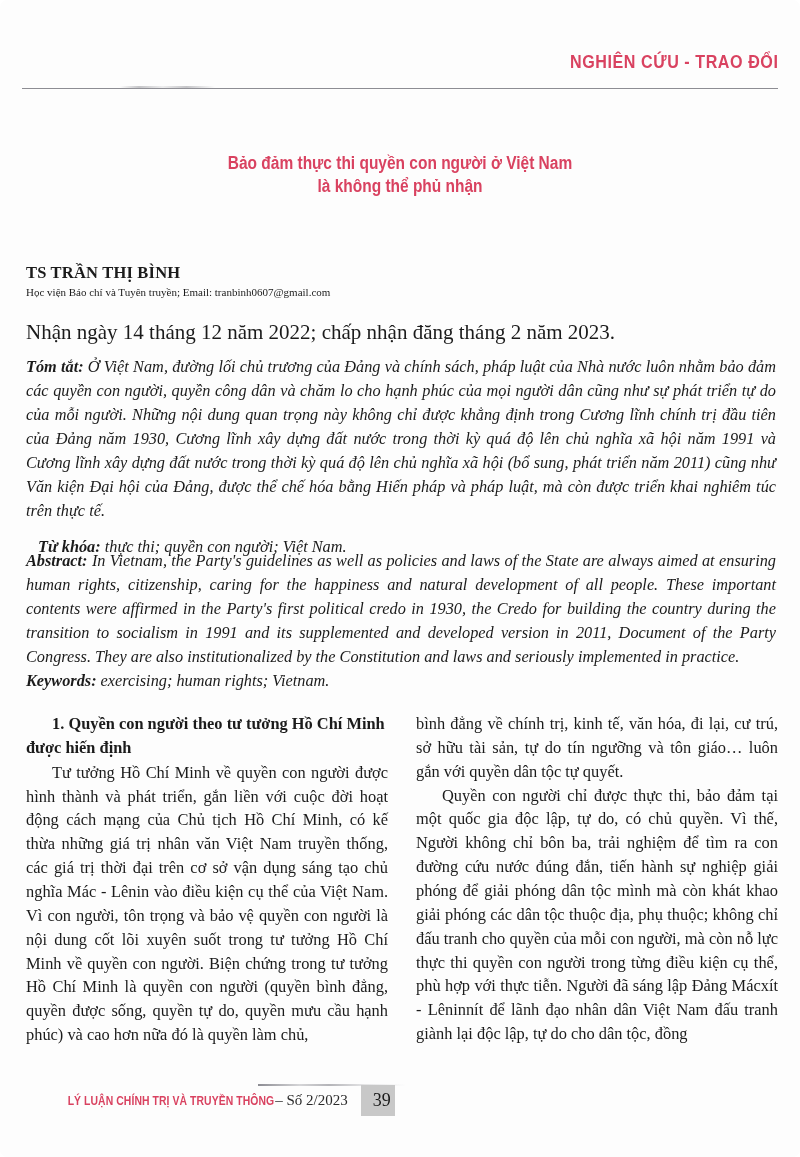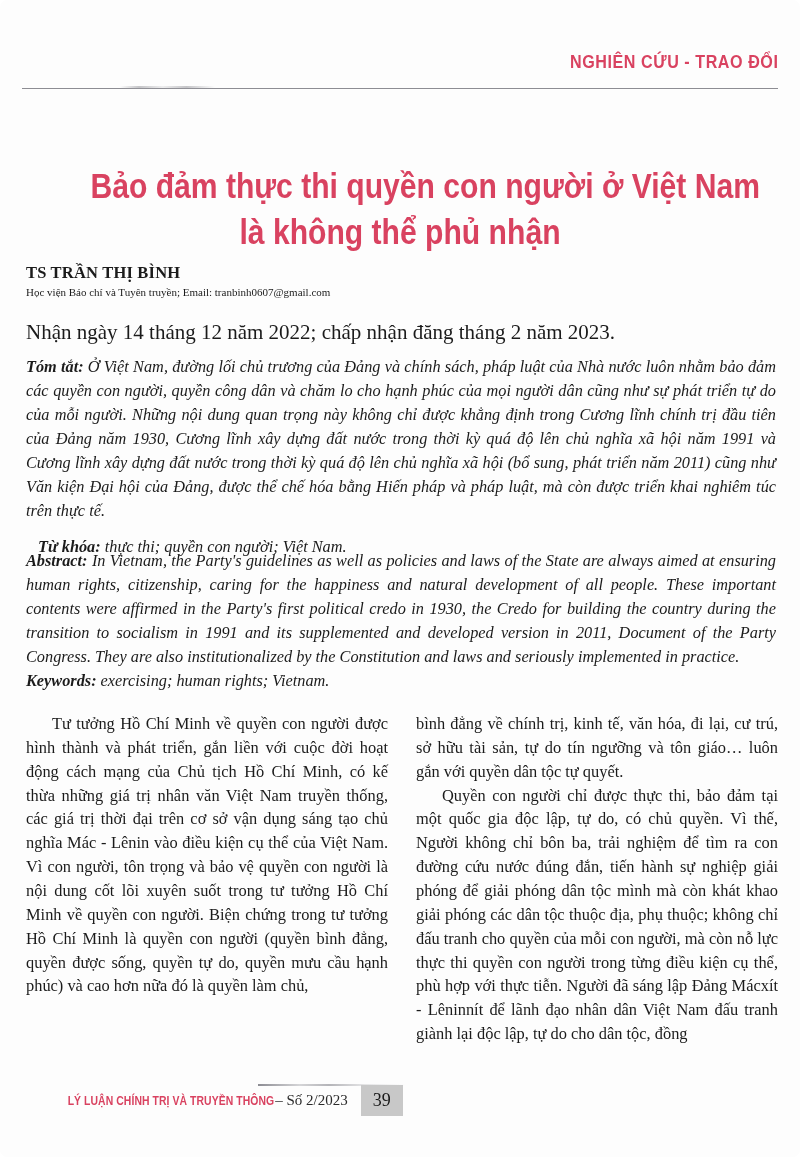--- a/index.html
+++ b/index.html
@@ -69,21 +69,21 @@
   
   .article-title {
     position: absolute;
     left: 40px;
     top: 140px;
     width: 720px;
     text-align: center;
     color: #d94260;
     font-family: "Liberation Sans", "DejaVu Sans", sans-serif;
     font-weight: bold;
-    font-size: 35px;
+    font-size: 18px;
     line-height: 1.30;
   }
   .article-title .tline {
     display: block;
     transform: scaleX(0.86);
     transform-origin: center center;
     white-space: nowrap;
   }
 
   
@@ -200,21 +200,21 @@
     color: #2a2a2a;
     margin-left: 1px;
     white-space: nowrap;
   }
   .page-no {
     margin-left: 13px;
     background: #c8c8c8;
     color: #1b1b1b;
     font-size: 18px;
     line-height: 1;
-    padding: 6px 11px 7px 11px;
+    padding: 6px 3px 7px 11px;
     min-width: 20px;
     text-align: center;
   }
 </style>
 </head>
 <body>
 
 <div class="page">
 
   <div class="running-head">
@@ -247,20 +247,21 @@
     <p style="margin:0;">
       <span class="lead">Abstract:</span><span> In Vietnam, the Party's guidelines as well as policies and laws of the State are always aimed at ensuring human rights, citizenship, caring for the happiness and natural development of all people. These important contents were affirmed in the Party's first political credo in 1930, the Credo for building the country during the transition to socialism in 1991 and its supplemented and developed version in 2011, Document of the Party Congress. They are also institutionalized by the Constitution and laws and seriously implemented in practice.</span>
     </p>
     <p class="kw-line" style="margin:0;">
       <span class="lead">Keywords:</span><span> exercising; human rights; Vietnam.</span>
     </p>
   </div>
 
   <div class="columns">
     <div class="col">
+      <p class="sec-heading">1. Quyền con người theo tư tưởng Hồ Chí Minh được hiến định</p>
       <p class="para">Tư tưởng Hồ Chí Minh về quyền con người được hình thành và phát triển, gắn liền với cuộc đời hoạt động cách mạng của Chủ tịch Hồ Chí Minh, có kế thừa những giá trị nhân văn Việt Nam truyền thống, các giá trị thời đại trên cơ sở vận dụng sáng tạo chủ nghĩa Mác - Lênin vào điều kiện cụ thể của Việt Nam. Vì con người, tôn trọng và bảo vệ quyền con người là nội dung cốt lõi xuyên suốt trong tư tưởng Hồ Chí Minh về quyền con người. Biện chứng trong tư tưởng Hồ Chí Minh là quyền con người (quyền bình đẳng, quyền được sống, quyền tự do, quyền mưu cầu hạnh phúc) và cao hơn nữa đó là quyền làm chủ,</p>
     </div>
     <div class="col">
       <p class="para cont">bình đẳng về chính trị, kinh tế, văn hóa, đi lại, cư trú, sở hữu tài sản, tự do tín ngưỡng và tôn giáo… luôn gắn với quyền dân tộc tự quyết.</p>
       <p class="para">Quyền con người chỉ được thực thi, bảo đảm tại một quốc gia độc lập, tự do, có chủ quyền. Vì thế, Người không chỉ bôn ba, trải nghiệm để tìm ra con đường cứu nước đúng đắn, tiến hành sự nghiệp giải phóng để giải phóng dân tộc mình mà còn khát khao giải phóng các dân tộc thuộc địa, phụ thuộc; không chỉ đấu tranh cho quyền của mỗi con người, mà còn nỗ lực thực thi quyền con người trong từng điều kiện cụ thể, phù hợp với thực tiễn. Người đã sáng lập Đảng Mácxít - Lêninnít để lãnh đạo nhân dân Việt Nam đấu tranh giành lại độc lập, tự do cho dân tộc, đồng</p>
     </div>
   </div>
 
   <div class="foot-rule"></div>
   <div class="footer">

